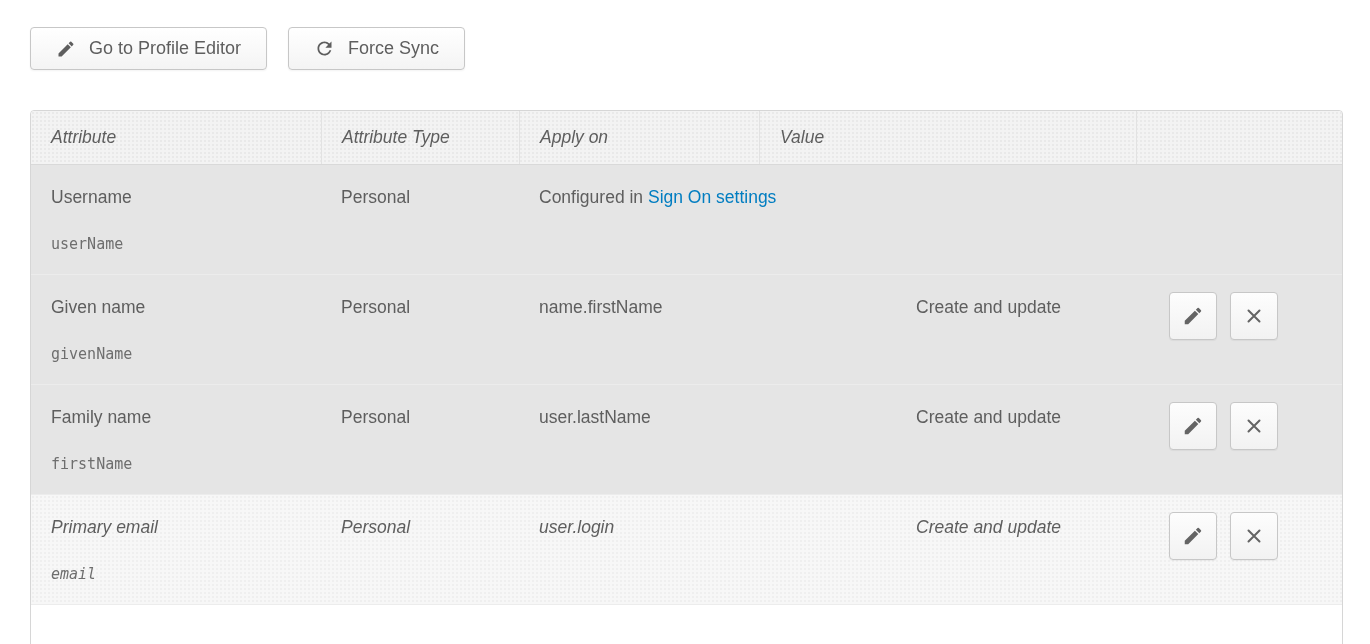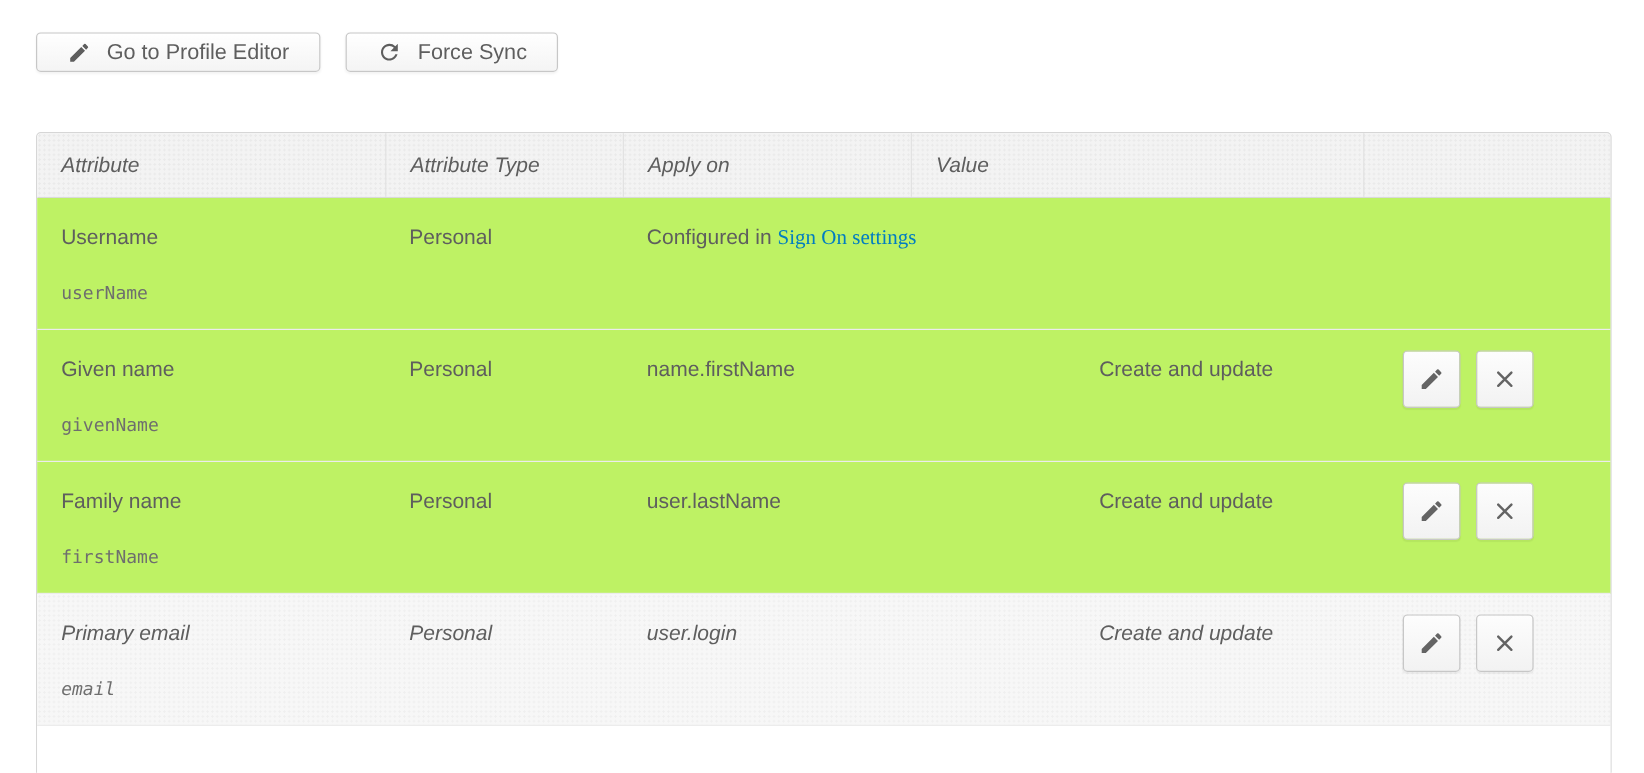--- a/index.html
+++ b/index.html
@@ -15,21 +15,21 @@
   .toolbar {
     position: absolute;
     top: 27px; left: 30px;
     display: flex;
     gap: 21px;
   }
   .btn {
     display: inline-flex;
     align-items: center;
     gap: 13px;
-    height: 33px;
+    height: 43px;
     padding: 0 25px;
     border: 1px solid #c7c7c7;
     border-radius: 4px;
     background: linear-gradient(#ffffff, #f4f4f4);
     box-shadow: 0 1px 2px rgba(0,0,0,0.05);
     font-family: "Liberation Sans", sans-serif;
     font-size: 18px;
     color: #5e5e5e;
     cursor: pointer;
     white-space: nowrap;
@@ -67,21 +67,21 @@
   .c1 { width: 250px; }
   .c2 { width: 198px; margin-left: 40px; }
   .c3 { width: 377px; }
   .c4 { width: 240px; }
   .c5 { flex: 1; }
 
   .row {
     display: flex;
     min-height: 110px;
     border-bottom: 1px solid #ececec;
-    background: #bef264;
+    background: #e5e5e5;
   }
   .row.shaded {
     background-color: #f7f7f7;
     background-image: radial-gradient(circle, rgba(0,0,0,0.03) 1px, transparent 1.1px);
     background-size: 4px 4px;
     font-style: italic;
   }
   .row-partial {
     height: 48px;
     background: #ffffff;
@@ -95,21 +95,20 @@
   .attr-name {
     margin-top: 24px;
     font-family: "DejaVu Sans Mono", monospace;
     font-size: 15px;
     color: #6e6e6e;
   }
   .value-link {
     color: #007dc1;
     text-decoration: none;
     cursor: pointer;
-    font-family: Liberation Serif, serif;
   }
   .actions {
     display: flex;
     gap: 13px;
     padding: 17px 0 0 33px;
   }
   .icon-btn {
     width: 48px; height: 48px;
     border: 1px solid #c7c7c7;
     border-radius: 4px;

